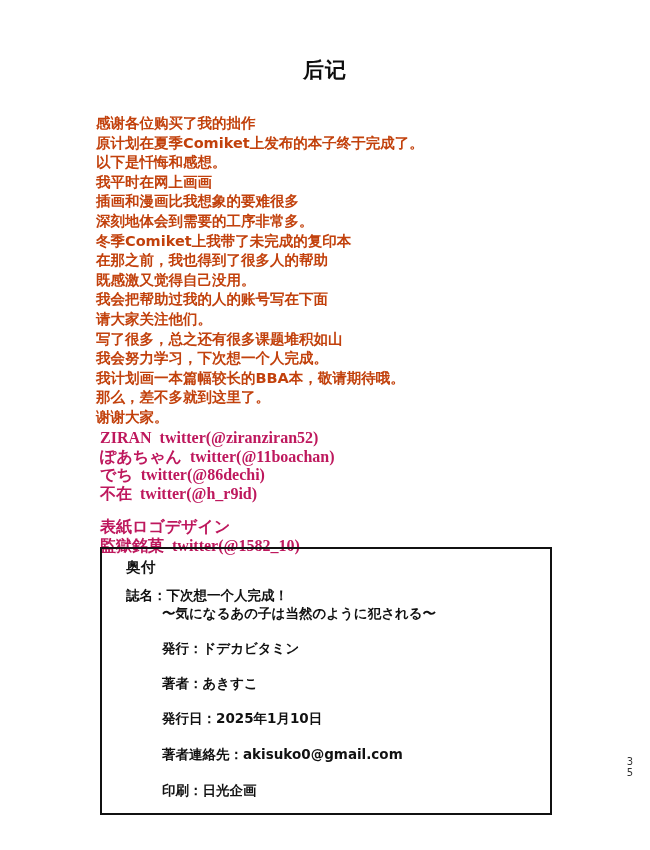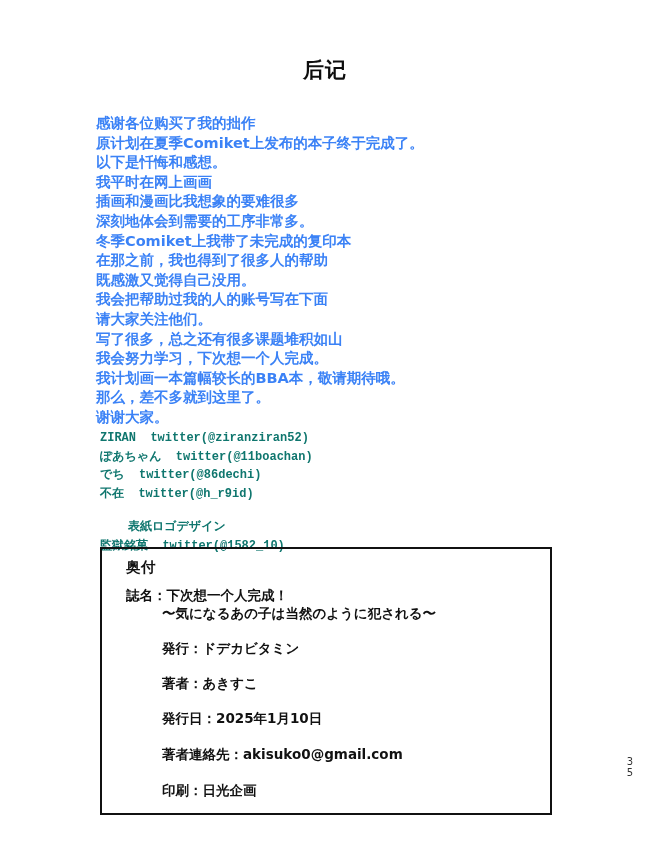--- a/index.html
+++ b/index.html
@@ -34,41 +34,40 @@
   .afterword {
     position: absolute;
     top: 114px;
     left: 96px;
     width: 500px;
   }
   .afterword p {
     margin: 0;
     font-size: 14.5px;
     font-weight: bold;
-    color: #3b82f6;
+    color: #c2410c;
     line-height: 19.6px;
     white-space: pre;
   }
   .credits {
     position: absolute;
     top: 429px;
     left: 100px;
     width: 520px;
   }
   .credits .line {
-    font-size: 12px;
+    font-size: 16px;
     font-weight: bold;
-    color: #0f766e;
+    color: #be185d;
     line-height: 18.5px;
     white-space: pre;
-    font-family: Liberation Mono, monospace;
+    font-family: Liberation Serif, serif;
   }
   .credits .group2 {
     margin-top: 15px;
-    margin-left: 28px;
   }
   .colophon {
     position: absolute;
     left: 100px;
     top: 547px;
     width: 452px;
     height: 268px;
     border: 2px solid #111111;
     box-sizing: border-box;
   }

